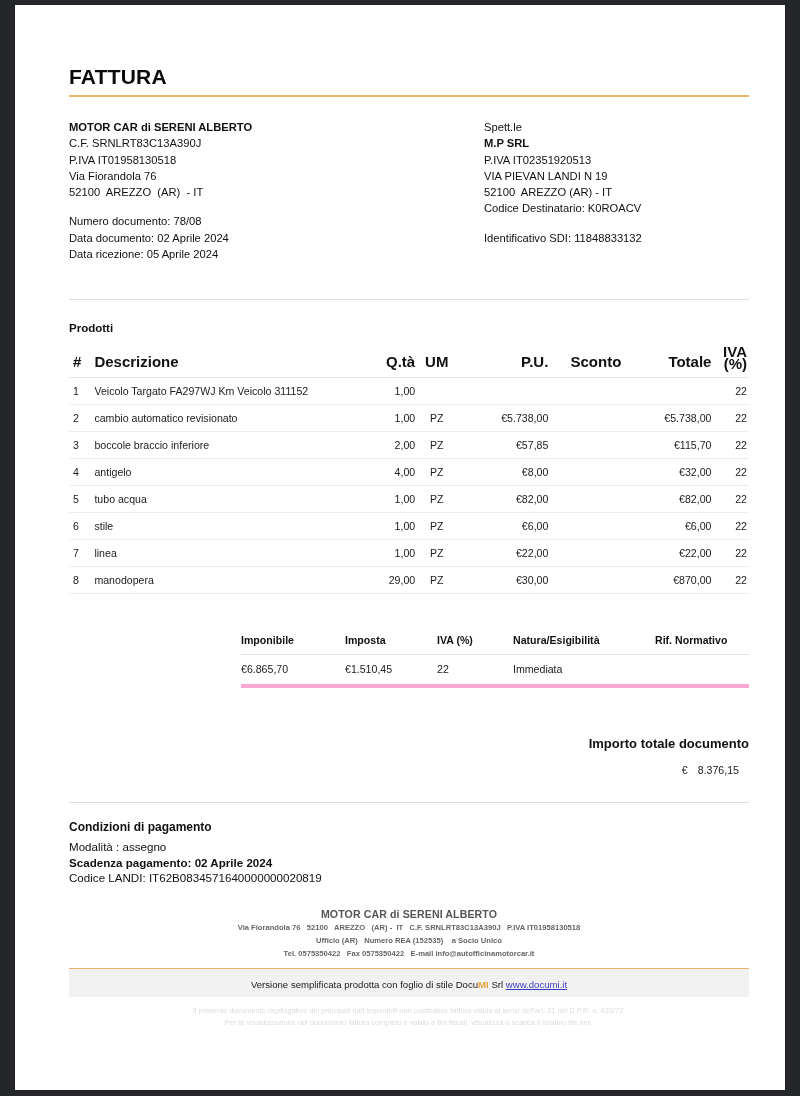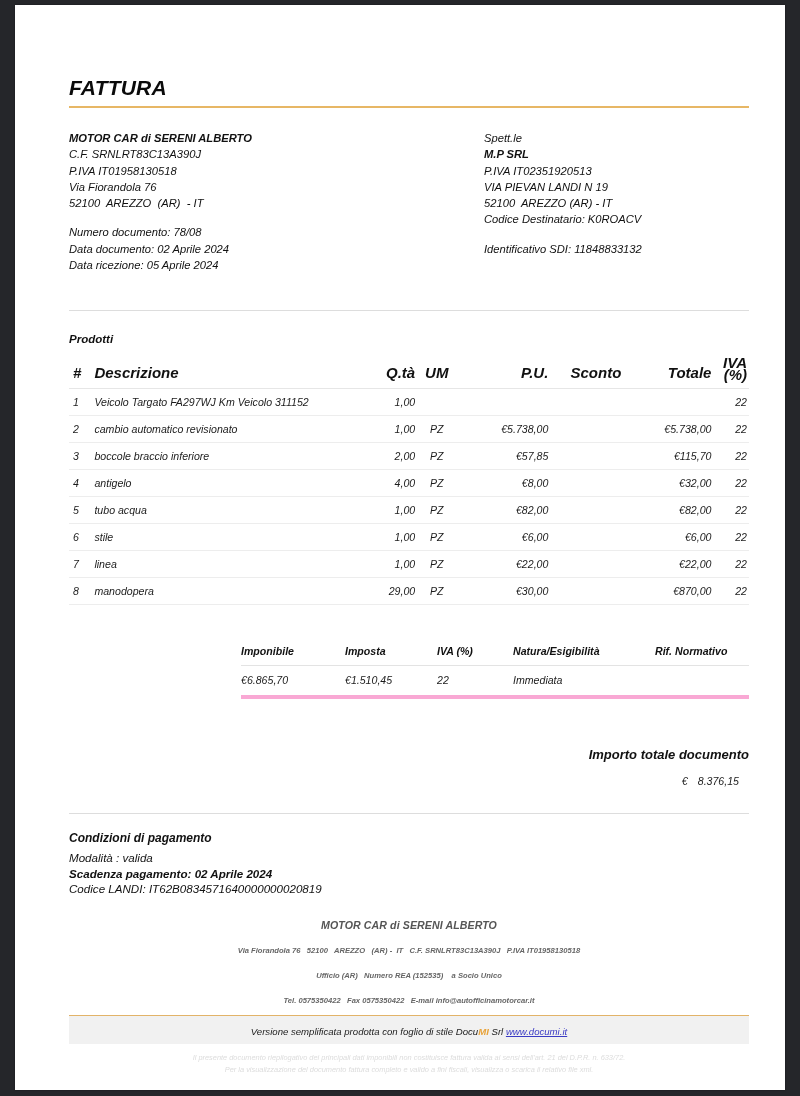--- a/index.html
+++ b/index.html
@@ -18,23 +18,22 @@
   .page {
     position: absolute;
     left: 15px; top: 5px;
     width: 770px; height: 1085px;
     background: #ffffff;
     box-shadow: 0 0 2px rgba(0,0,0,0.35);
     overflow: hidden;
   }
   .inner {
     position: absolute;
-    left: 54px; top: 71px;
+    left: 54px; top: 60px;
     width: 680px;
-    font-style: italic;
   }
 
   
   .doc-title {
     font-size: 21px;
     font-weight: bold;
     letter-spacing: 0.2px;
     color: #0b0b0b;
     padding-bottom: 4px;
   }
@@ -182,21 +181,21 @@
     font-size: 10.6px;
     font-weight: bold;
     color: #555;
     letter-spacing: 0.1px;
   }
   .foot-company .det {
     font-size: 7.6px;
     font-weight: bold;
     color: #666;
     line-height: 11px;
-    margin-top: 14px;
+    margin-top: 2px;
     white-space: pre;
   }
   .foot-rule-orange {
     height: 1.5px;
     background: #e2b368;
     width: 100%;
     margin-top: 9px;
   }
   .band {
     background: #f1f1f1;
@@ -389,21 +388,21 @@
         <div class="cap">Importo totale documento</div>
         <div class="amt">
           <span class="cur">€</span><span>8.376,15</span>
         </div>
       </div>
 
       <div class="rule-gray pay"></div>
 
       <div class="pay-block">
         <div class="pay-title">Condizioni di pagamento</div>
-        <div class="pay-line">Modalità : valida</div>
+        <div class="pay-line">Modalità : assegno</div>
         <div class="pay-line b">Scadenza pagamento: 02 Aprile 2024</div>
         <div class="pay-line">Codice LANDI: IT62B0834571640000000020819</div>
       </div>
 
       <div class="foot-company">
         <div class="name">MOTOR CAR di SERENI ALBERTO</div>
         <div class="det">Via Fiorandola 76   52100   AREZZO   (AR) -  IT   C.F. SRNLRT83C13A390J   P.IVA IT01958130518</div>
         <div class="det">Ufficio (AR)   Numero REA (152535)    a Socio Unico</div>
         <div class="det">Tel. 0575350422   Fax 0575350422   E-mail info@autofficinamotorcar.it</div>
       </div>

